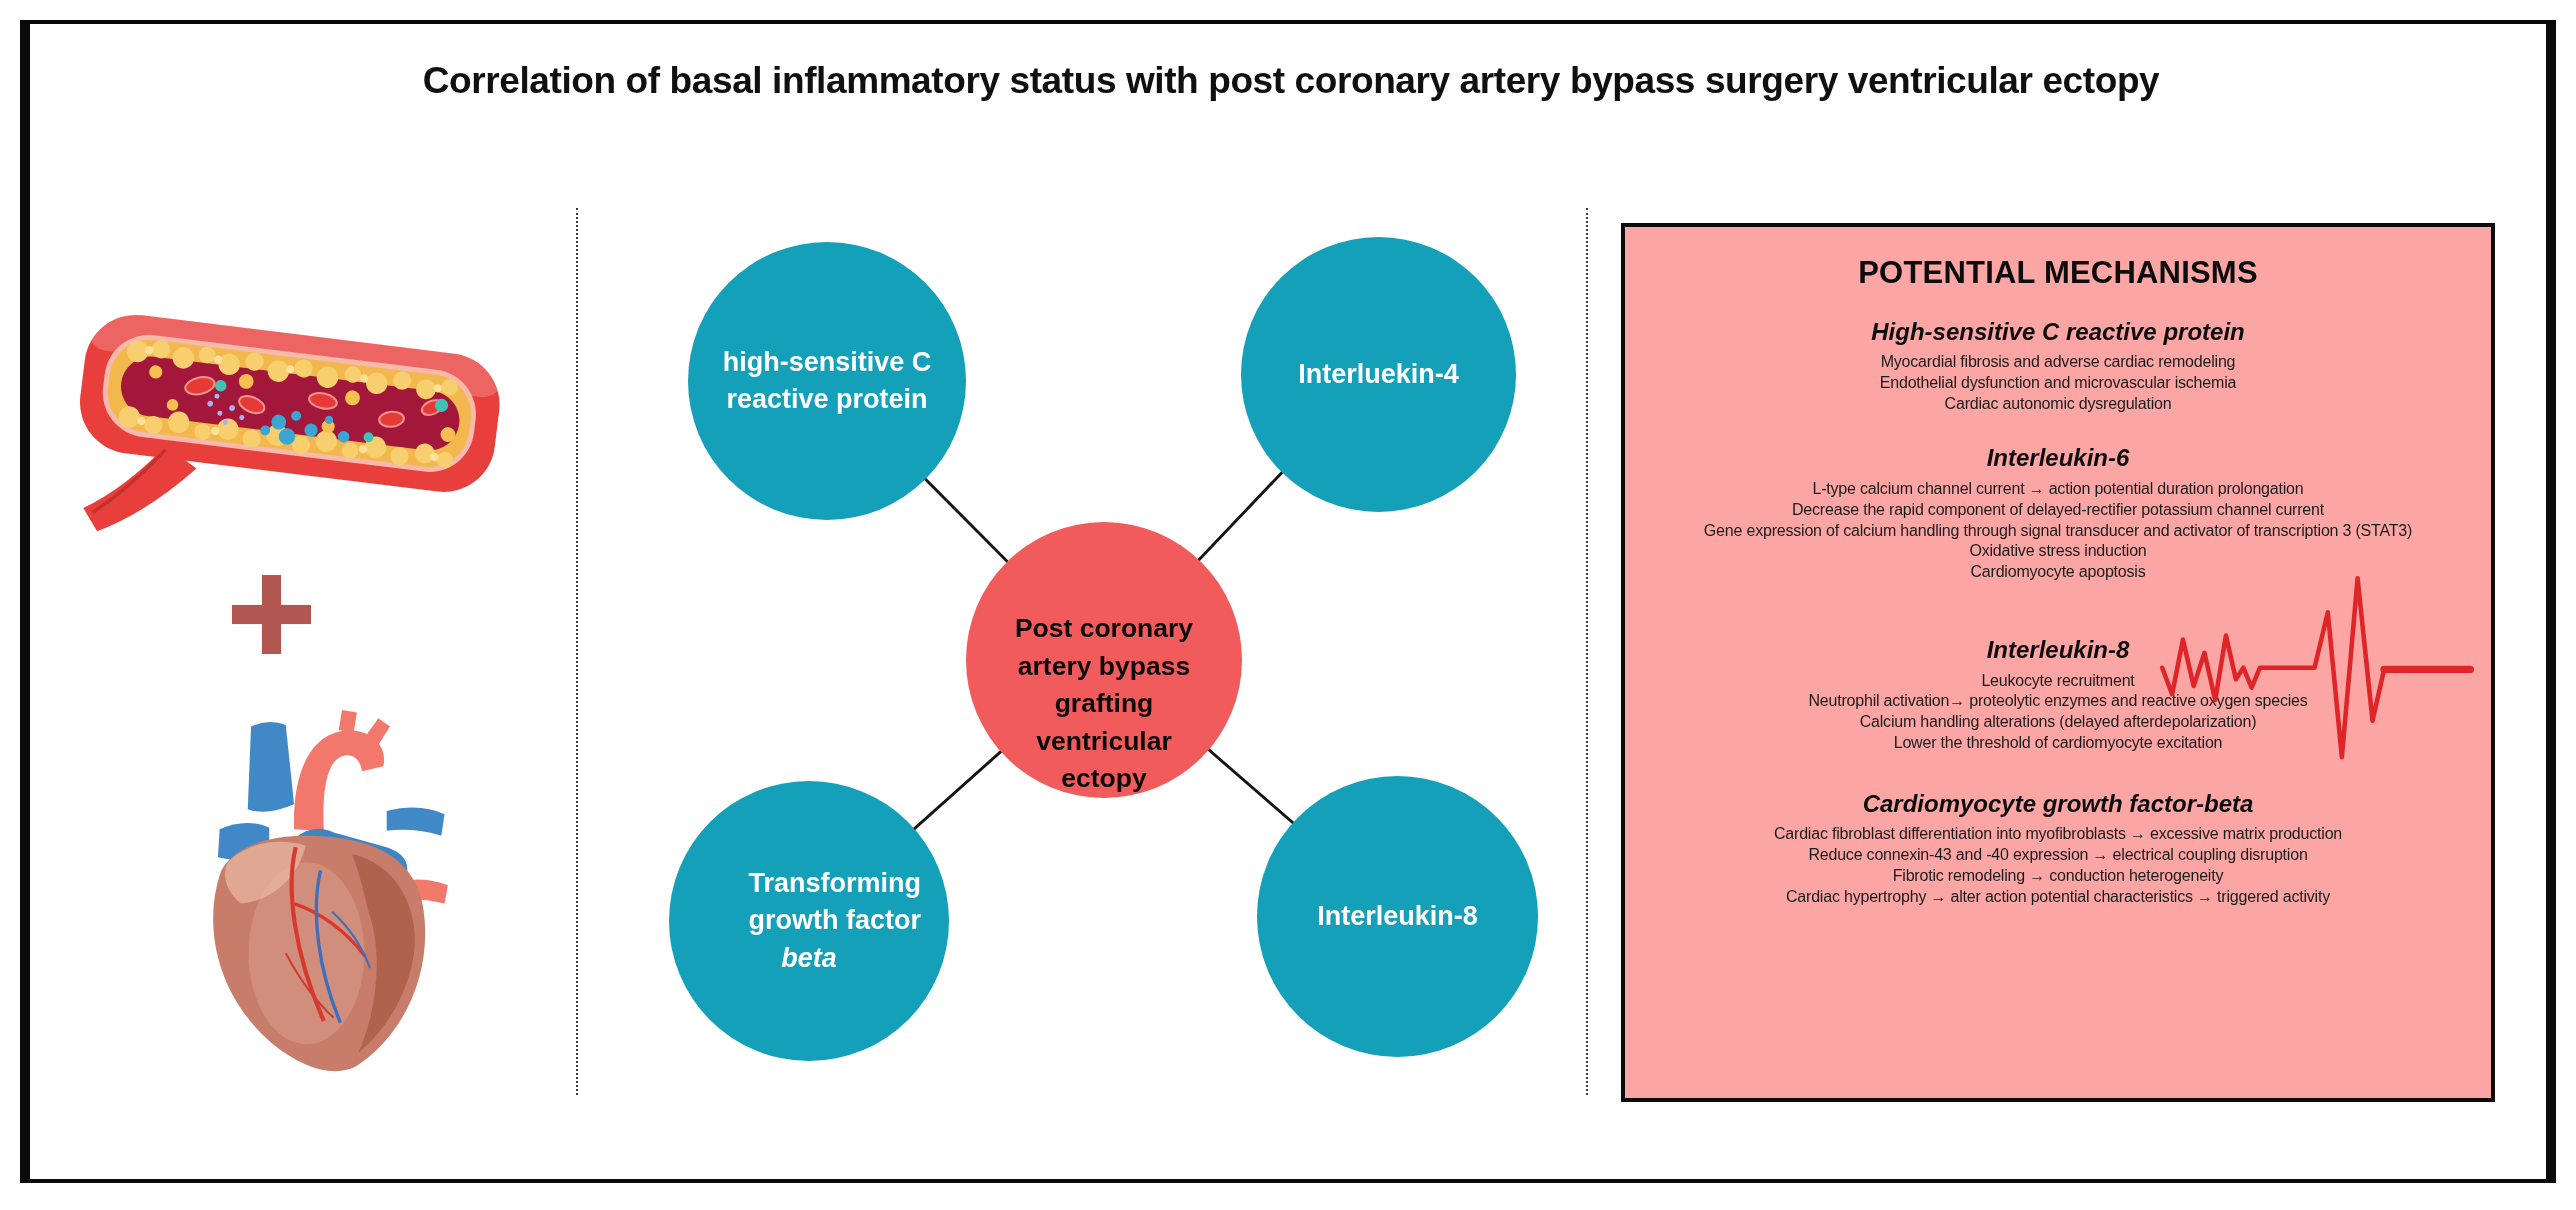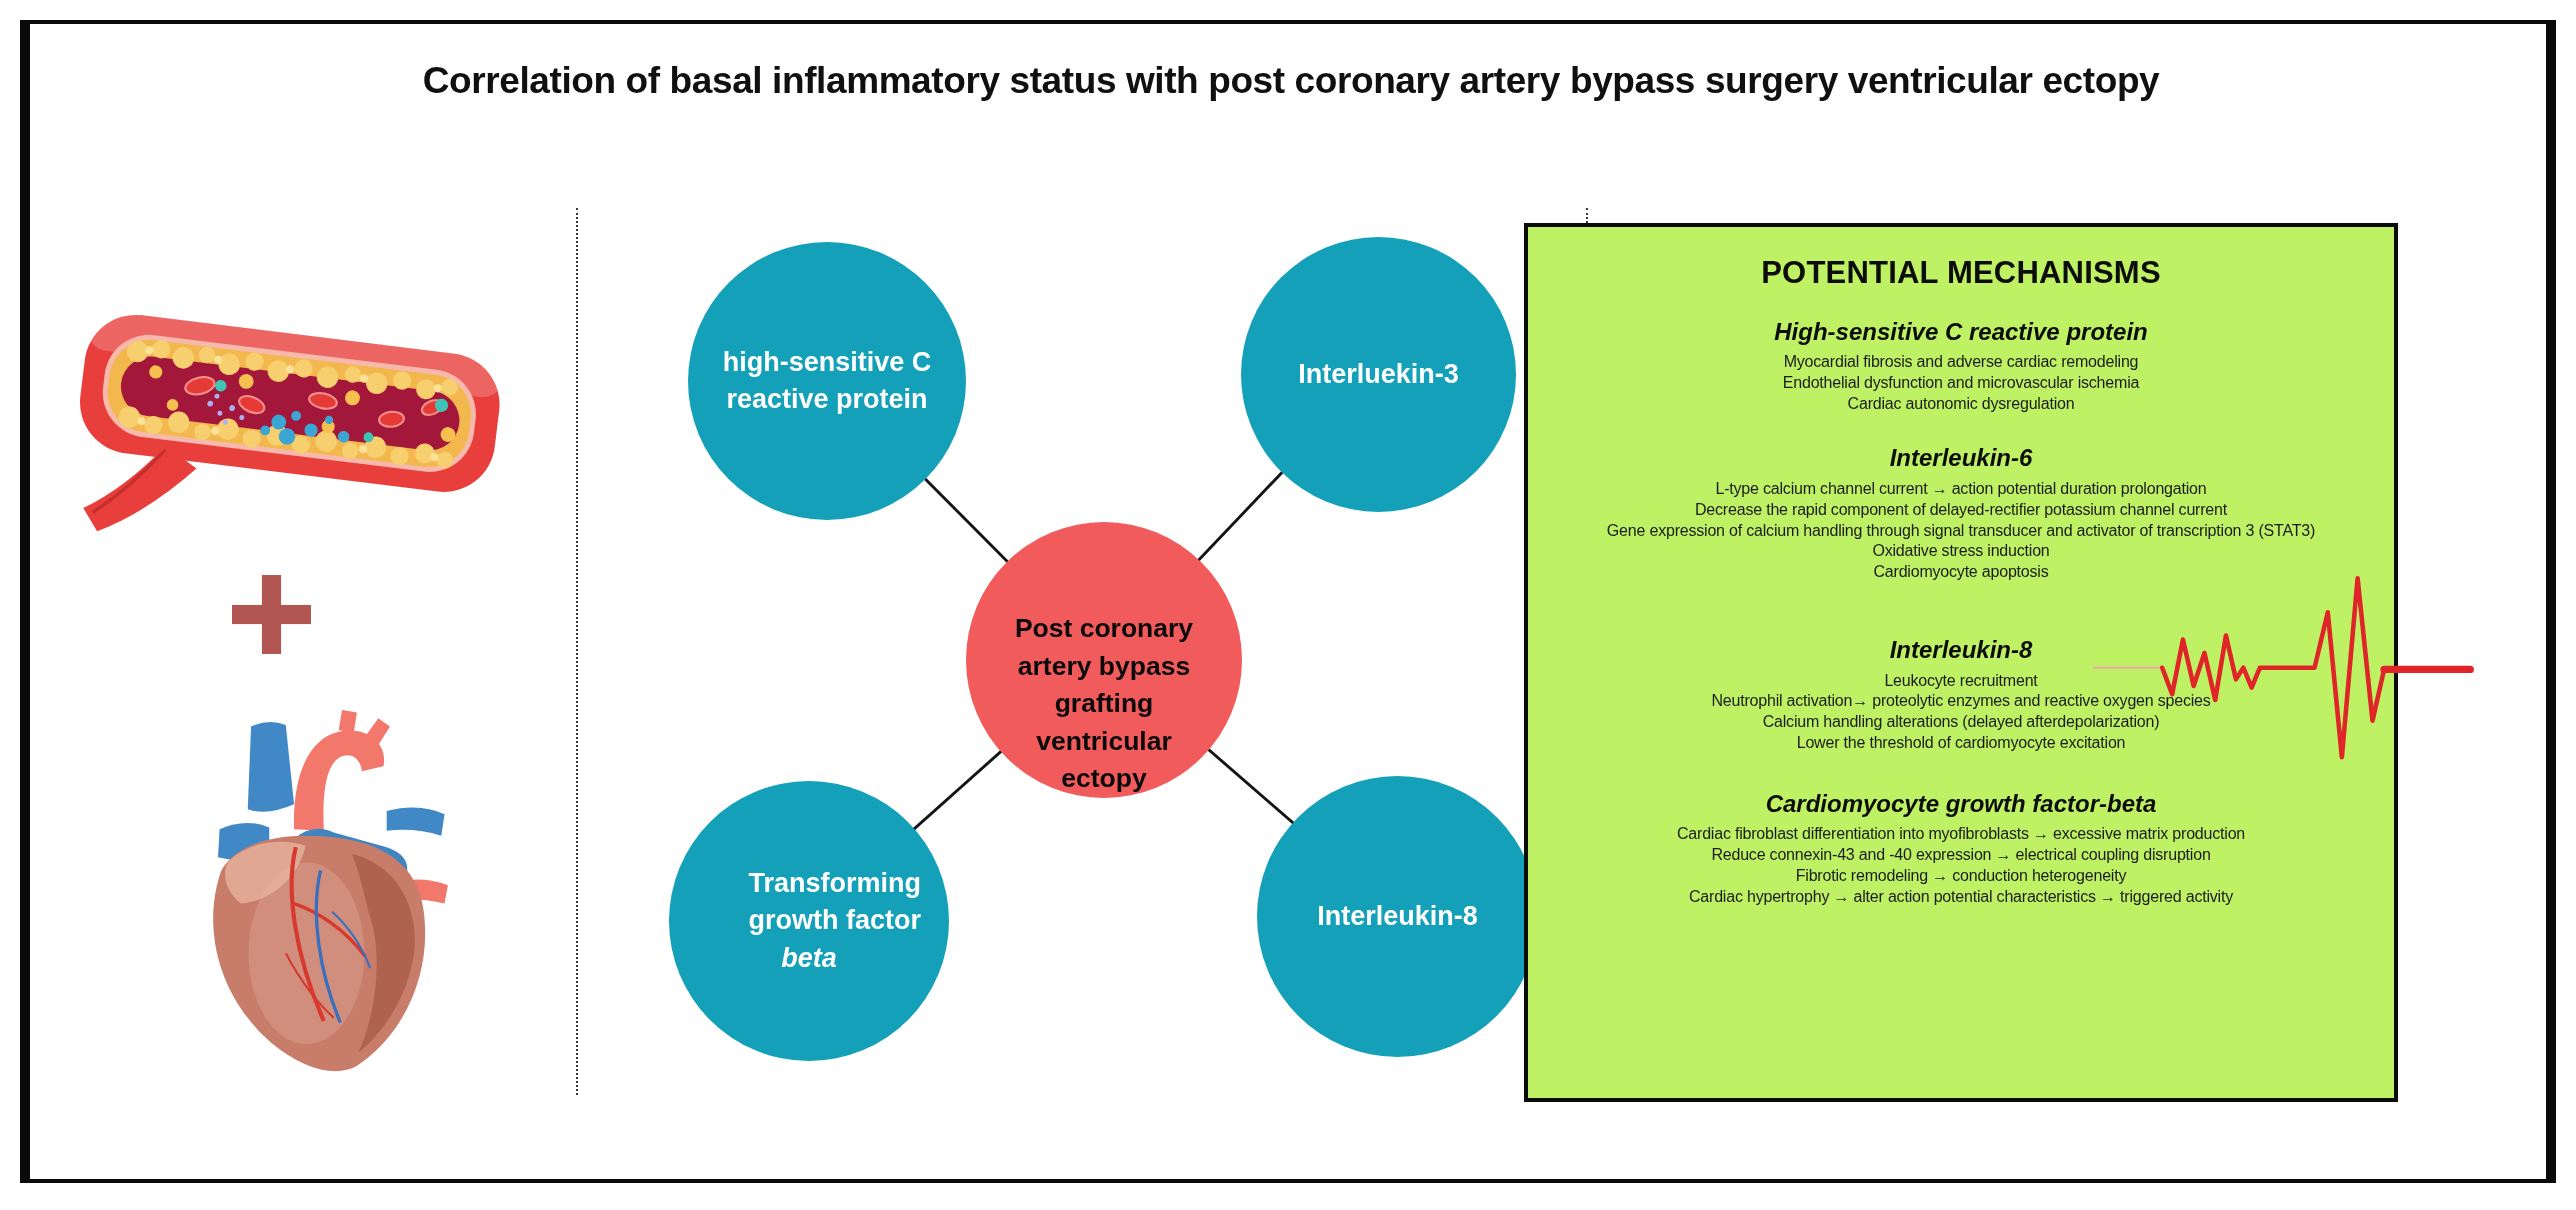--- a/index.html
+++ b/index.html
@@ -17,22 +17,22 @@
   #sep-right{left:1586px;}
   
   #connector-svg{position:absolute;left:0;top:0;z-index:1;pointer-events:none;}
   .node{position:absolute;z-index:2;border-radius:50%;display:flex;flex-direction:column;
         align-items:center;justify-content:center;text-align:center;
         background:#14A0B8;color:#ffffff;font-weight:700;font-size:27px;line-height:1.38;
         padding:0 28px;box-sizing:border-box;}
   #node-center{background:#F15B5C;color:#0b0b0b;font-size:26.5px;line-height:1.42;padding:0 33px;justify-content:flex-end;}
   .node .italic{font-style:italic;font-weight:700;}
   
-  #mech-panel{position:absolute;left:1524px;top:223px;width:874px;height:879px;z-index:2;
-              box-sizing:border-box;border:4.1px solid #0c0c0c;background:#bef264;
+  #mech-panel{position:absolute;left:1621px;top:223px;width:874px;height:879px;z-index:2;
+              box-sizing:border-box;border:4.1px solid #0c0c0c;background:#fca5a5;
               padding:28px 2px 0;text-align:center;}
   #mech-title{font-size:31px;font-weight:700;letter-spacing:0.2px;color:#0d0d0d;}
   .mech-section{margin-top:26.5px;}
   .mech-section.s-il6{margin-top:30px;}
   .mech-section.s-il8{margin-top:53px;}
   .mech-section.s-tgf{margin-top:36px;}
   .mech-heading{font-size:24px;font-weight:700;font-style:italic;margin-bottom:6.6px;color:#0d0d0d;}
   .mech-line{font-size:16px;line-height:1.3;letter-spacing:-0.2px;color:#1b1b1b;}
   
   .art{position:absolute;z-index:2;}
@@ -178,21 +178,21 @@
     <line x1="1335" y1="797" x2="1665" y2="450" stroke="#141414" stroke-width="3.5"></line>
     <line x1="1335" y1="797" x2="982" y2="1112" stroke="#141414" stroke-width="3.5"></line>
     <line x1="1335" y1="797" x2="1690" y2="1105" stroke="#141414" stroke-width="3.5"></line>
   </svg>
 
   <div class="node" style="left:688px;top:242px;width:278px;height:278px;">
     <span>high-sensitive C reactive protein</span>
   </div>
 
   <div class="node" style="left:1241px;top:237px;width:275px;height:275px;">
-    <span>Interluekin-3</span>
+    <span>Interluekin-4</span>
   </div>
 
   <div class="node" id="node-center" style="left:966px;top:522px;width:276px;height:276px;">
     <span>Post coronary artery bypass grafting ventricular ectopy</span>
   </div>
 
   <div class="node" style="left:669px;top:781px;width:280px;height:280px;text-align:right;">
     <span>Transforming growth factor</span>
     <span class="italic">beta</span>
   </div>

